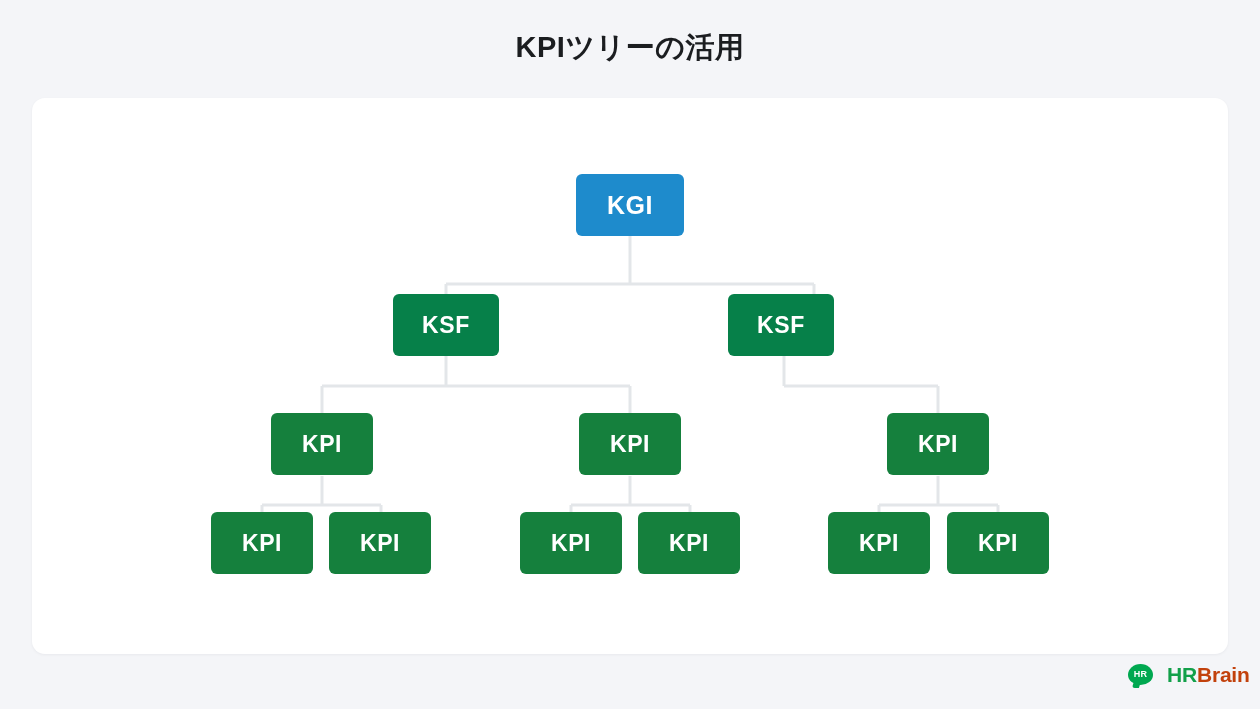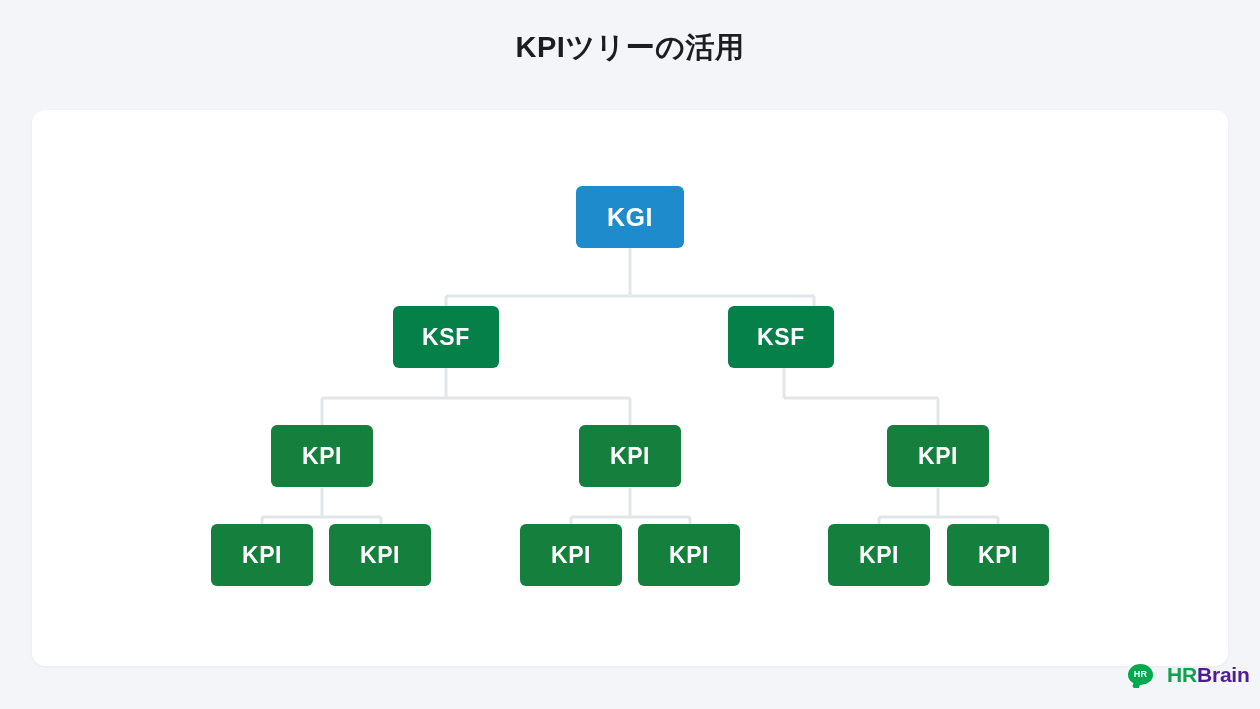--- a/index.html
+++ b/index.html
@@ -28,21 +28,21 @@
     width: 1260px;
     text-align: center;
     font-size: 29px;
     font-weight: 700;
     letter-spacing: 0.5px;
     color: #1b1d20;
   }
   .card {
     position: absolute;
     left: 32px;
-    top: 110px;
+    top: 98px;
     width: 1196px;
     height: 556px;
     background: #ffffff;
     border-radius: 13px;
     box-shadow: 0 1px 3px rgba(20, 24, 40, 0.05);
   }
   .tree {
     position: absolute;
     left: 0;
     top: 0;
@@ -128,21 +128,21 @@
     letter-spacing: 0.2px;
   }
   .logo-word {
     display: flex;
     align-items: baseline;
     font-size: 21px;
     font-weight: 700;
     letter-spacing: -0.2px;
   }
   .logo-hr { color: #12a04a; }
-  .logo-brain { color: #4c1d95; }
+  .logo-brain { color: #c2410c; }
 </style>
 </head>
 <body>
 
 <div class="slide">
 
   <div class="slide-title">KPIツリーの活用</div>
 
   <div class="card">
 

